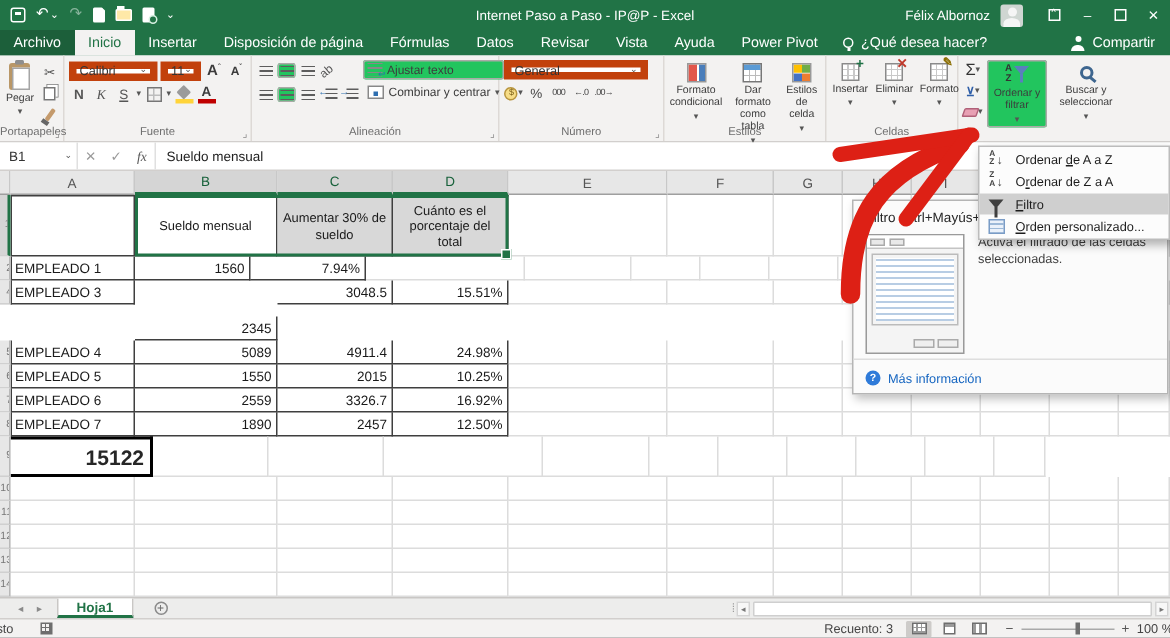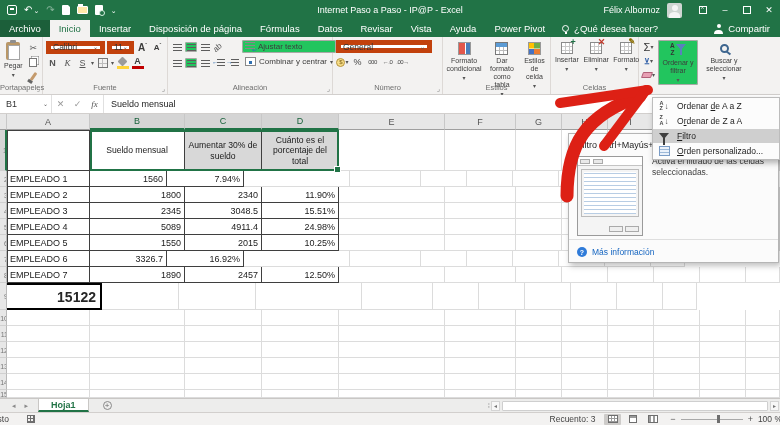--- a/index.html
+++ b/index.html
@@ -533,41 +533,24 @@
           <div class="gc cell" style="width: 71px; height: 16px;"></div>
           <div class="gc cell" style="width: 46px; height: 16px;"></div>
           <div class="gc cell" style="width: 46px; height: 16px;"></div>
           <div class="gc cell" style="width: 46px; height: 16px;"></div>
           <div class="gc cell" style="width: 46px; height: 16px;"></div>
           <div class="gc cell" style="width: 46px; height: 16px;"></div>
           <div class="gc cell" style="width: 34px; height: 16px;"></div>
         </div>
         <div class="grow">
           <div class="gc rh" style="width: 7px; height: 16px;">
-            <span>3</span>
-          </div>
-          <div class="gc cell tbl tl namec" style="width: 83px; height: 16px;">EMPLEADO 2</div>
-          <div class="gc cell tbl numc" style="width: 95px; height: 16px;">1800</div>
-          <div class="gc cell tbl numc" style="width: 77px; height: 16px;">2340</div>
-          <div class="gc cell tbl numc" style="width: 77px; height: 16px;">11.90%</div>
-          <div class="gc cell" style="width: 106px; height: 16px;"></div>
-          <div class="gc cell" style="width: 71px; height: 16px;"></div>
-          <div class="gc cell" style="width: 46px; height: 16px;"></div>
-          <div class="gc cell" style="width: 46px; height: 16px;"></div>
-          <div class="gc cell" style="width: 46px; height: 16px;"></div>
-          <div class="gc cell" style="width: 46px; height: 16px;"></div>
-          <div class="gc cell" style="width: 46px; height: 16px;"></div>
-          <div class="gc cell" style="width: 34px; height: 16px;"></div>
-        </div>
-        <div class="grow">
-          <div class="gc rh" style="width: 7px; height: 16px;">
             <span>4</span>
           </div>
           <div class="gc cell tbl tl namec" style="width: 83px; height: 16px;">EMPLEADO 3</div>
-          <div class="gc cell tbl numc" style="width: 95px; height: 16px;">2345</div>
+          <div class="gc cell tbl numc" style="width: 95px; height: 16px; margin-top: 24px;">2345</div>
           <div class="gc cell tbl numc" style="width: 77px; height: 16px;">3048.5</div>
           <div class="gc cell tbl numc" style="width: 77px; height: 16px;">15.51%</div>
           <div class="gc cell" style="width: 106px; height: 16px;"></div>
           <div class="gc cell" style="width: 71px; height: 16px;"></div>
           <div class="gc cell" style="width: 46px; height: 16px;"></div>
           <div class="gc cell" style="width: 46px; height: 16px;"></div>
           <div class="gc cell" style="width: 46px; height: 16px;"></div>
           <div class="gc cell" style="width: 46px; height: 16px;"></div>
           <div class="gc cell" style="width: 46px; height: 16px;"></div>
           <div class="gc cell" style="width: 34px; height: 16px;"></div>
@@ -604,20 +587,21 @@
           <div class="gc cell" style="width: 46px; height: 16px;"></div>
           <div class="gc cell" style="width: 46px; height: 16px;"></div>
           <div class="gc cell" style="width: 46px; height: 16px;"></div>
           <div class="gc cell" style="width: 34px; height: 16px;"></div>
         </div>
         <div class="grow">
           <div class="gc rh" style="width: 7px; height: 16px;">
             <span>7</span>
           </div>
           <div class="gc cell tbl tl namec" style="width: 83px; height: 16px;">EMPLEADO 6</div>
+          <div class="gc cell tbl numc" style="width: 95px; height: 16px;">2559</div>
           <div class="gc cell tbl numc" style="width: 77px; height: 16px;">3326.7</div>
           <div class="gc cell tbl numc" style="width: 77px; height: 16px; text-align: center;">16.92%</div>
           <div class="gc cell" style="width: 106px; height: 16px;"></div>
           <div class="gc cell" style="width: 71px; height: 16px;"></div>
           <div class="gc cell" style="width: 46px; height: 16px;"></div>
           <div class="gc cell" style="width: 46px; height: 16px;"></div>
           <div class="gc cell" style="width: 46px; height: 16px;"></div>
           <div class="gc cell" style="width: 46px; height: 16px;"></div>
           <div class="gc cell" style="width: 46px; height: 16px;"></div>
           <div class="gc cell" style="width: 34px; height: 16px;"></div>

